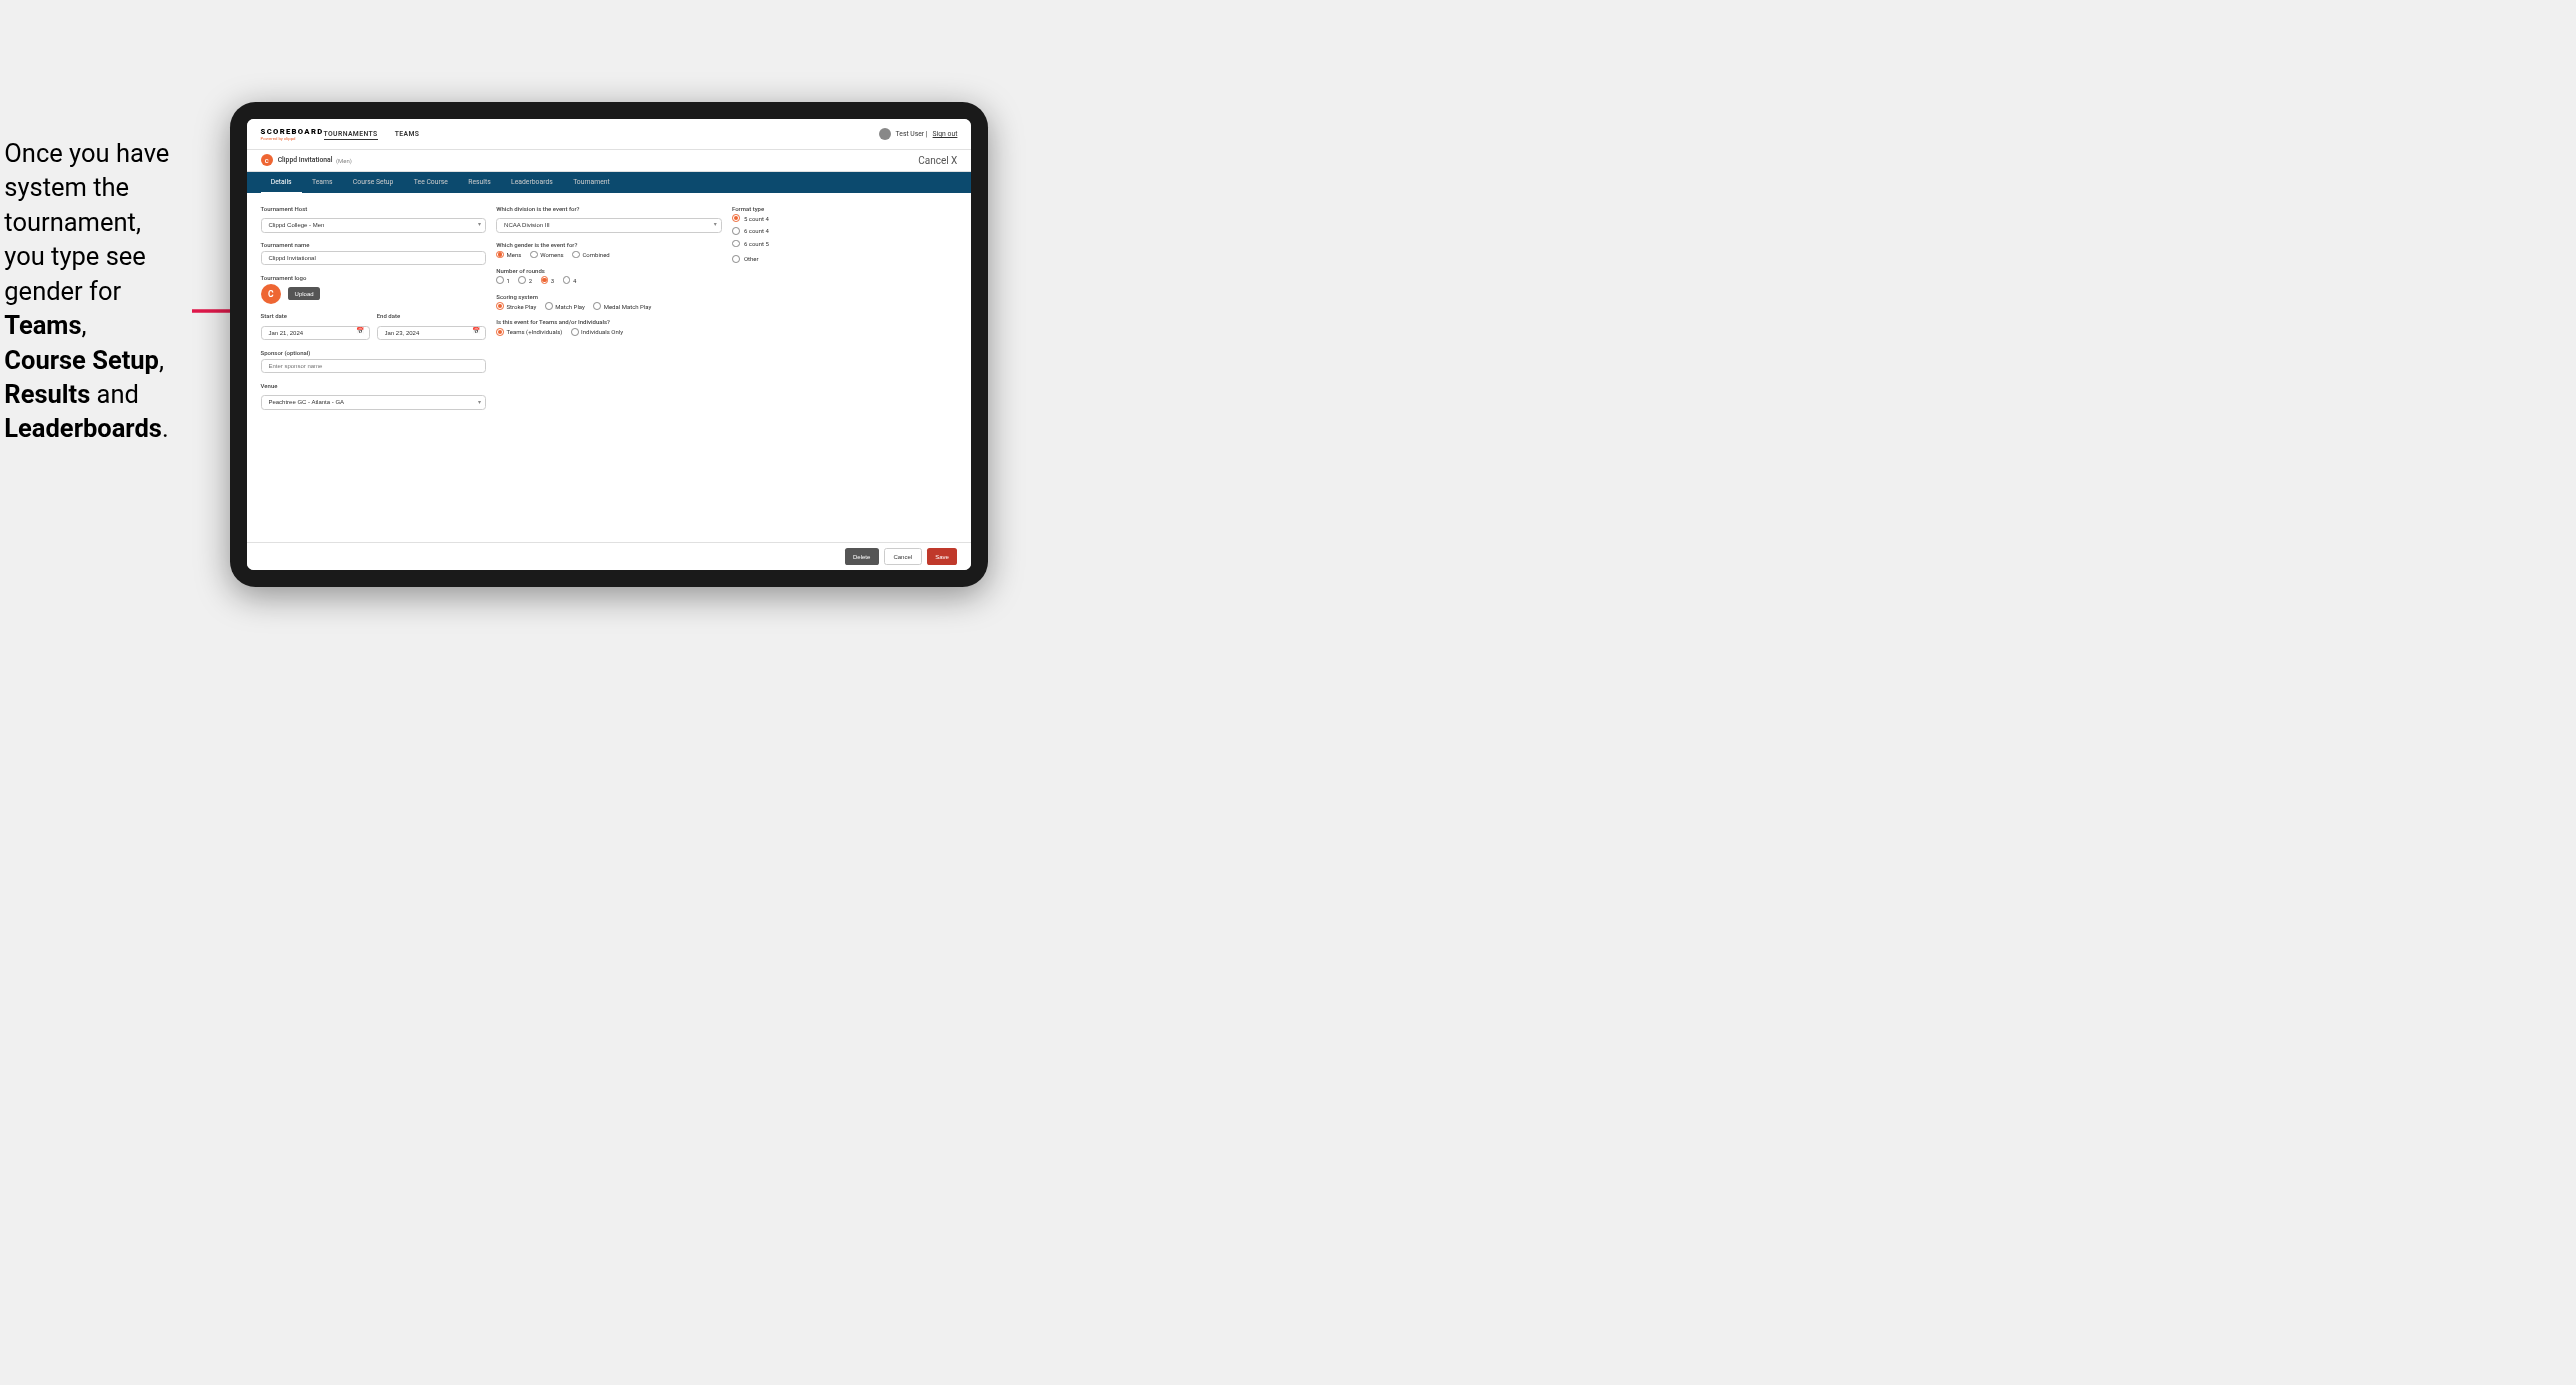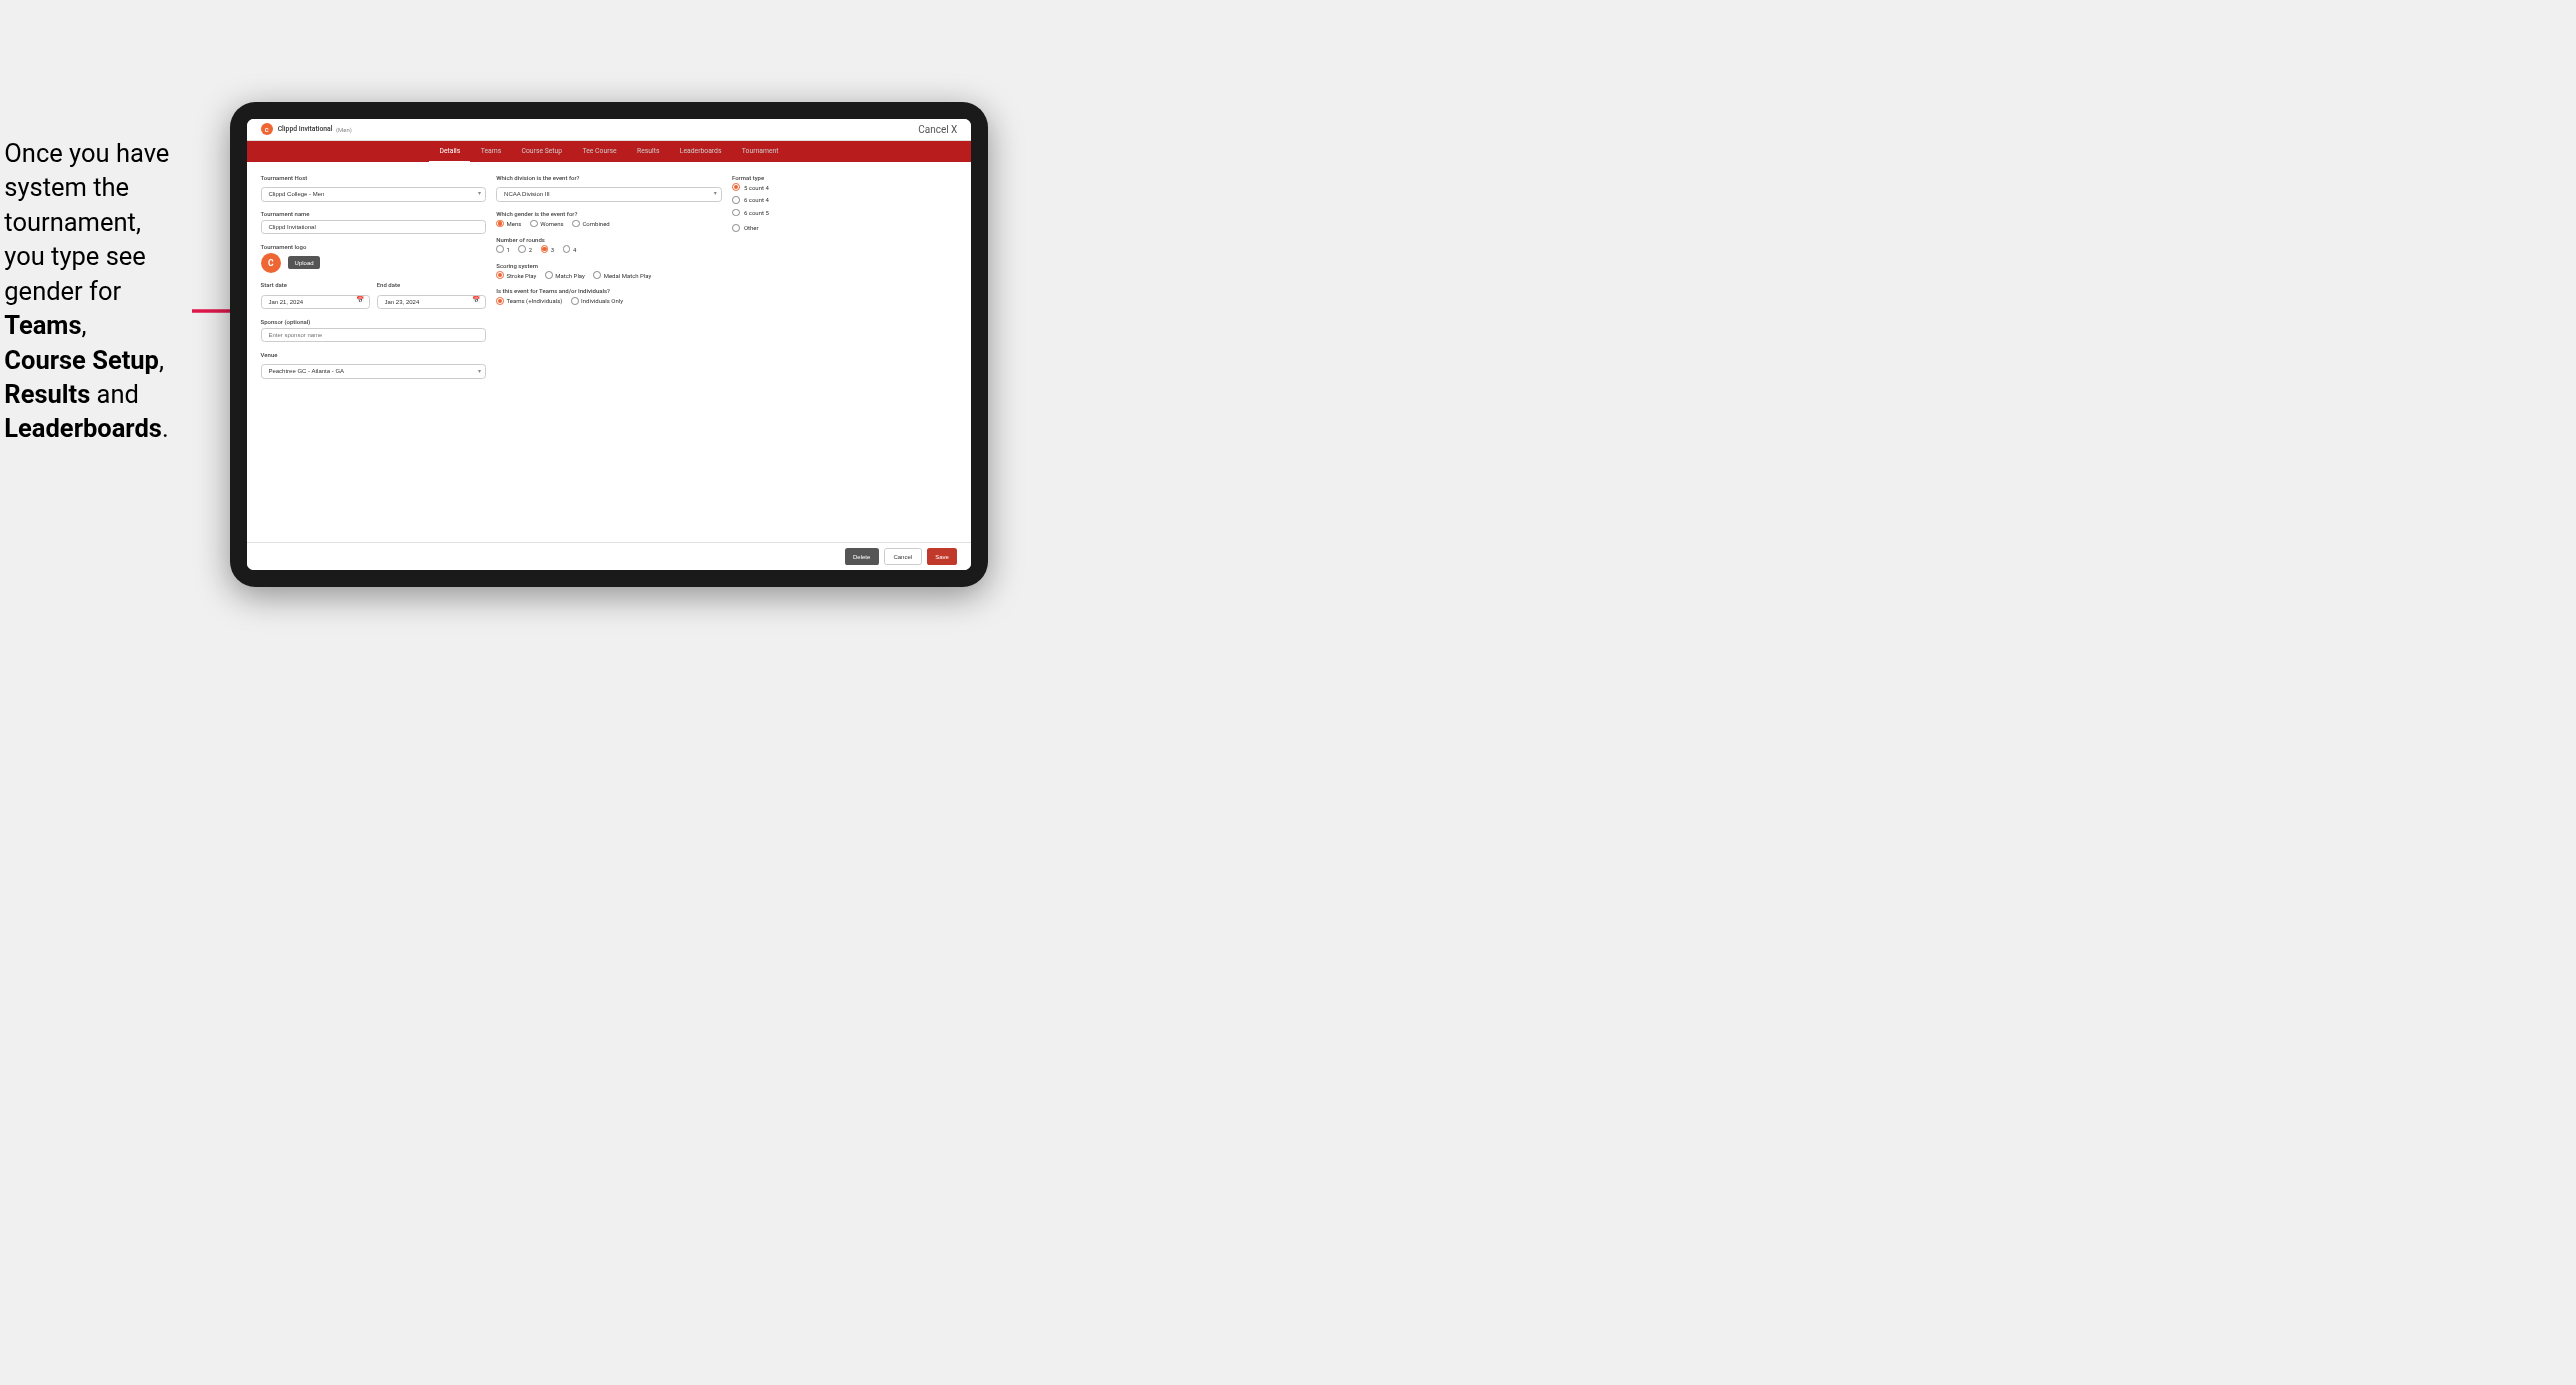--- a/index.html
+++ b/index.html
@@ -119,23 +119,22 @@
     .breadcrumb-cancel {
       margin-left: auto;
       font-size: 10px;
       color: #555;
       cursor: pointer;
     }
 
     
     .tab-bar {
       display: flex;
-      background: #b91c1c;
+      background: #0c4a6e;
       padding: 0 13.6px;
-      justify-content: center;
     }
 
     .tab-item {
       padding: 6px 10.2px;
       font-size: 6.8px;
       color: #ccc;
       cursor: pointer;
       border-bottom: 1.7px solid transparent;
     }
 
@@ -418,20 +417,35 @@
     <marker id="arrowhead" markerWidth="8" markerHeight="6" refX="8" refY="3" orient="auto">
       <polygon points="0 0, 8 3, 0 6" fill="#e0194b"></polygon>
     </marker>
   </defs>
   <line x1="0" y1="40" x2="148" y2="40" stroke="#e0194b" stroke-width="4" marker-end="url(#arrowhead)"></line>
 </svg>
 
 <div class="tablet-frame">
   <div class="tablet-screen">
 
+    <div class="top-nav">
+      <div class="scoreboard-logo">
+        <span class="scoreboard-title">SCOREBOARD</span>
+        <span class="scoreboard-sub">Powered by clippd</span>
+      </div>
+      <div class="nav-items">
+        <span class="nav-item active">TOURNAMENTS</span>
+        <span class="nav-item">TEAMS</span>
+      </div>
+      <div class="nav-right">
+        <div class="user-avatar"></div>
+        <span>Test User |</span>
+        <span style="cursor:pointer;text-decoration:underline;">Sign out</span>
+      </div>
+    </div>
 
     <div class="breadcrumb-bar">
       <div class="breadcrumb-logo">
         <span>C</span>
       </div>
       <span class="breadcrumb-name">Clippd Invitational</span>
       <span class="breadcrumb-tag">(Men)</span>
       <span class="breadcrumb-cancel">Cancel X</span>
     </div>
 

